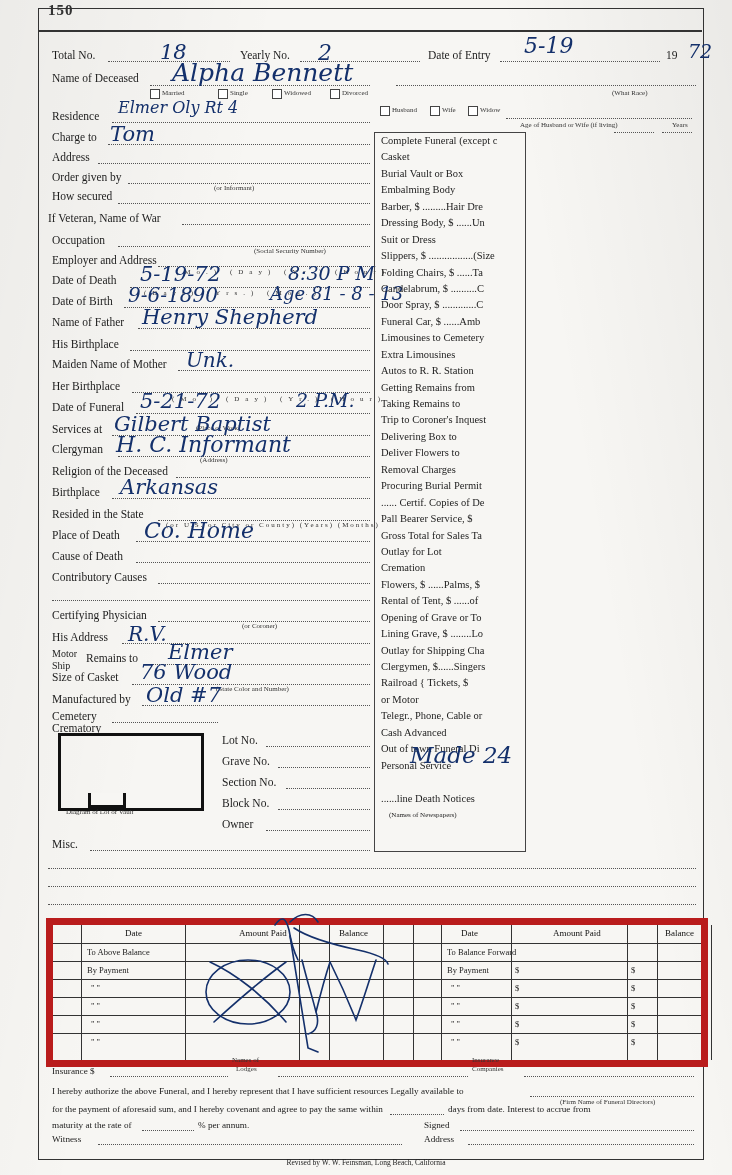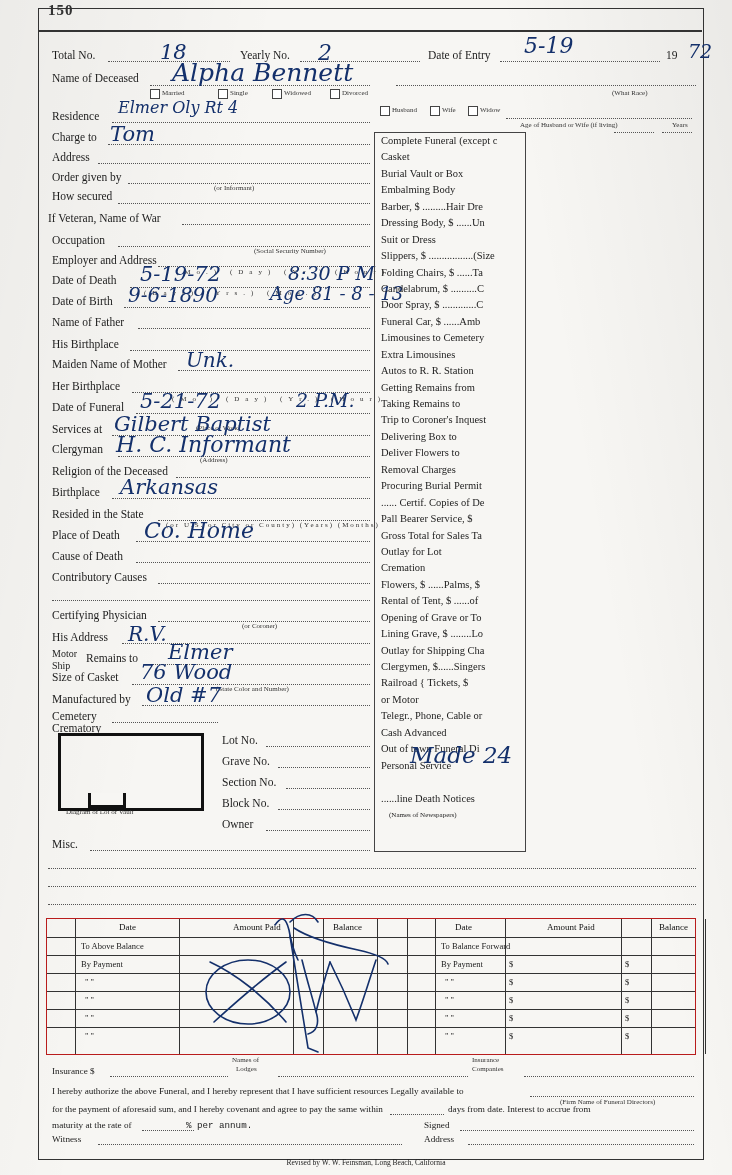--- a/index.html
+++ b/index.html
@@ -18,21 +18,21 @@
   
   .ln{position:absolute;border-bottom:1px dotted #555;height:0;}
   .lbl{position:absolute;font-size:11.5px;white-space:nowrap;color:#1d1d1d;}
   .tiny{position:absolute;font-size:7px;color:#333;white-space:nowrap;}
   .hand{position:absolute;font-family:"DejaVu Serif",serif;font-style:italic;color:#14306b;white-space:nowrap;}
   .cbx{position:absolute;width:8px;height:8px;border:1px solid #444;background:#fff;}
   
   .rcol{position:absolute;left:374px;top:132px;width:150px;height:718px;border-left:1px solid #444;border-right:1px solid #444;border-top:1px solid #444;border-bottom:1px solid #444;overflow:hidden;background:transparent;}
   .ritem{position:relative;font-size:10.5px;padding:0 0 0 6px;height:16.45px;line-height:16px;white-space:nowrap;overflow:hidden;color:#1d1d1d;}
   
-  .ledger{position:absolute;left:46px;top:918px;width:648px;height:135px;border:1px solid #b91c1c;}
+  .ledger{position:absolute;left:46px;top:918px;width:648px;height:135px;border:7px solid #b91c1c;}
   .lv{position:absolute;top:0;bottom:0;width:1px;background:#333;}
   .lh{position:absolute;left:0;right:0;height:1px;background:#333;}
   .lcell{position:absolute;font-size:8.5px;color:#222;white-space:nowrap;}
   .lhdr{position:absolute;font-size:9px;color:#111;white-space:nowrap;}
   .foot{position:absolute;font-size:9.2px;color:#1b1b1b;white-space:nowrap;}
   .footc{position:absolute;font-size:7.5px;color:#222;text-align:center;width:100%;}
   .diag{position:absolute;left:58px;top:733px;width:140px;height:72px;border:3px solid #111;border-top:3px solid #111;}
   .diagnotch{position:absolute;left:88px;top:793px;width:32px;height:12px;background:#f7f6f3;border-left:3px solid #111;border-right:3px solid #111;border-bottom:3px solid #111;}
   .scrawl{position:absolute;pointer-events:none;}
   svg{display:block;overflow:visible;}
@@ -122,20 +122,21 @@
   <div class="hand" style="left:288px;top:262px;font-size:19px;">8:30 P M</div>
 
   <div class="lbl" style="left:52px;top:295px;">Date of Birth</div>
   <div class="ln" style="left:124px;top:307px;width:246px;"></div>
   <div class="tiny" style="left:144px;top:289px;letter-spacing:6px;">(Days)   (Yrs.)   (Mos.)</div>
   <div class="hand" style="left:128px;top:283px;font-size:20px;">9-6-1890</div>
   <div class="hand" style="left:254px;top:283px;font-size:18px;margin-left:16px;">Age 81 - 8 - 13</div>
 
   <div class="lbl" style="left:52px;top:316px;">Name of Father</div>
   <div class="ln" style="left:138px;top:328px;width:232px;"></div>
+  <div class="hand" style="left:142px;top:305px;font-size:21px;">Henry Shepherd</div>
 
   <div class="lbl" style="left:52px;top:338px;">His Birthplace</div>
   <div class="ln" style="left:130px;top:350px;width:240px;"></div>
 
   <div class="lbl" style="left:52px;top:358px;">Maiden Name of Mother</div>
   <div class="ln" style="left:178px;top:370px;width:192px;"></div>
   <div class="hand" style="left:186px;top:348px;font-size:20px;">Unk.</div>
 
   <div class="lbl" style="left:52px;top:380px;">Her Birthplace</div>
   <div class="ln" style="left:132px;top:392px;width:238px;"></div>
@@ -337,21 +338,21 @@
 
   <div class="foot" style="left:52px;top:1086px;">I hereby authorize the above Funeral, and I hereby represent that I have sufficient resources Legally available to</div>
   <div class="ln" style="left:530px;top:1096px;width:164px;"></div>
   <div class="foot" style="left:52px;top:1104px;">for the payment of aforesaid sum, and I hereby covenant and agree to pay the same within</div>
   <div class="ln" style="left:390px;top:1114px;width:54px;"></div>
   <div class="foot" style="left:448px;top:1104px;">days from date. Interest to accrue from</div>
   <div class="tiny" style="left:560px;top:1098px;">(Firm Name of Funeral Directors)</div>
 
   <div class="foot" style="left:52px;top:1120px;">maturity at the rate of</div>
   <div class="ln" style="left:142px;top:1130px;width:52px;"></div>
-  <div class="foot" style="left:186px;top:1120px;font-family:Liberation Mono, monospace;">% per annum.</div>
+  <div class="foot" style="left:198px;top:1120px;">% per annum.</div>
   <div class="foot" style="left:424px;top:1120px;">Signed</div>
   <div class="ln" style="left:460px;top:1130px;width:234px;"></div>
 
   <div class="foot" style="left:52px;top:1134px;">Witness</div>
   <div class="ln" style="left:98px;top:1144px;width:304px;"></div>
   <div class="foot" style="left:424px;top:1134px;">Address</div>
   <div class="ln" style="left:468px;top:1144px;width:226px;"></div>
 
   <div class="footc" style="left:0;top:1158px;">Revised by W. W. Feinsman, Long Beach, California</div>
 

